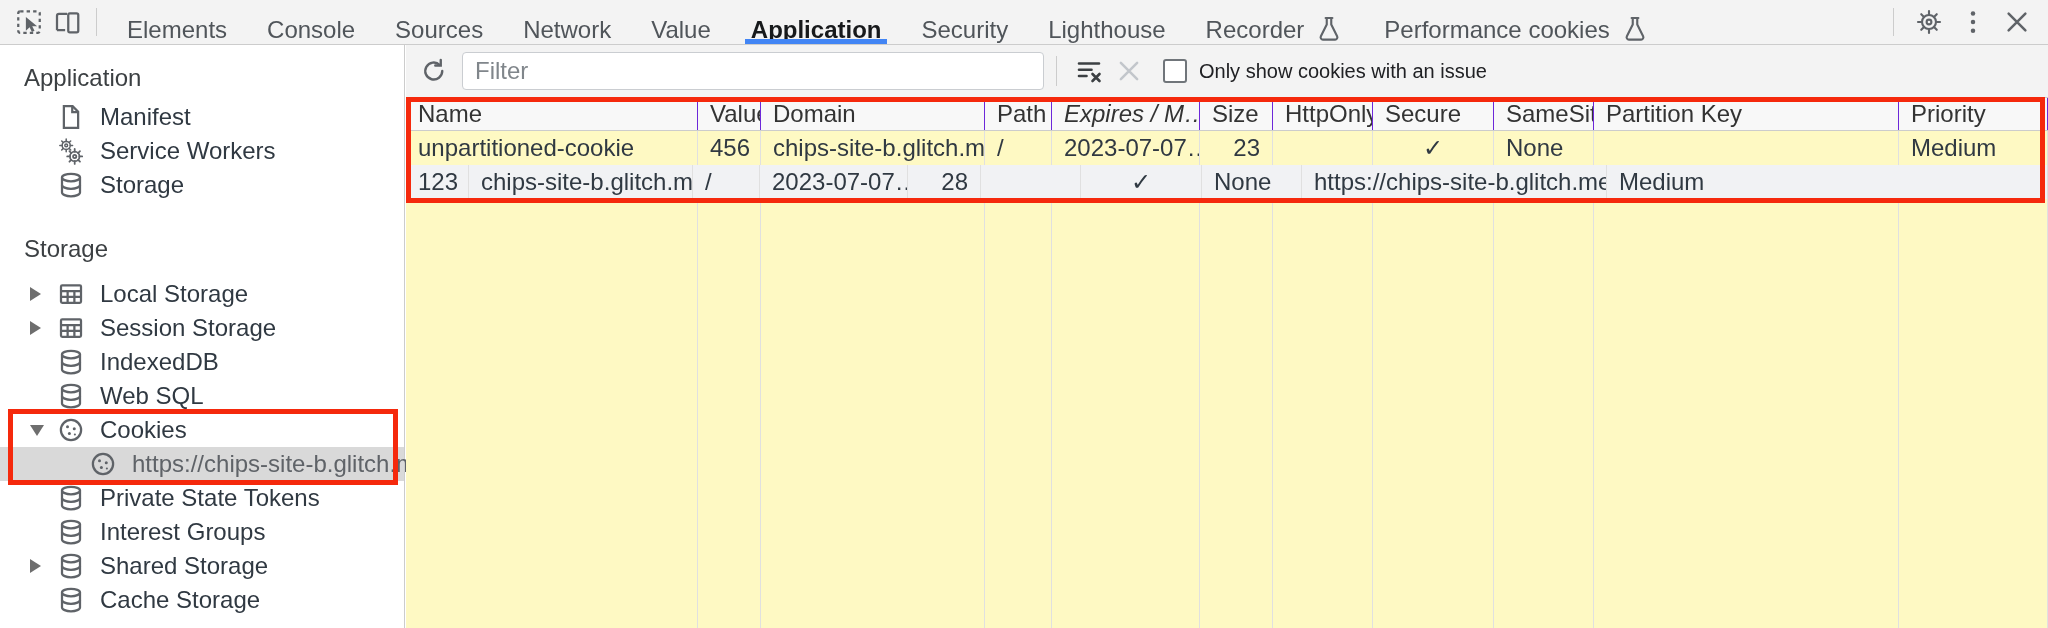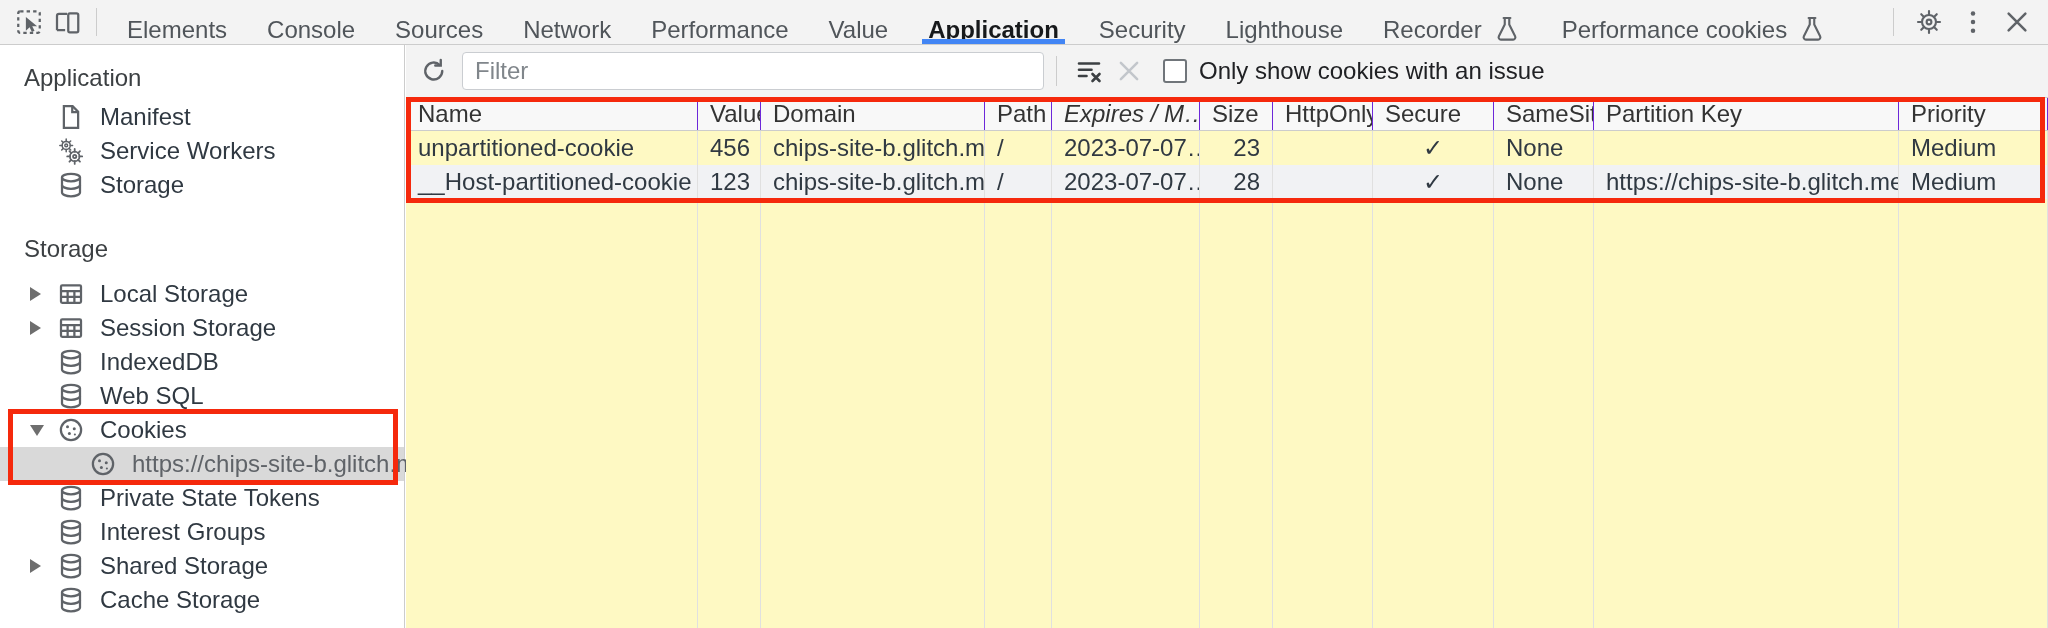--- a/index.html
+++ b/index.html
@@ -73,21 +73,21 @@
     width:556px;height:36px;margin-left:8px;border:1px solid #cacdd1;border-radius:4px;
     font-size:24px;padding:0 12px;color:#202124;background:#fff;outline:none;
     font-family:inherit;
   }
   .filter-input::placeholder{color:#80868b;}
   .fb-sep{width:1px;height:30px;background:#ccc;margin:0 12px;flex:0 0 auto;}
   .checkbox{
     width:24px;height:24px;border:2px solid #70757a;border-radius:3px;background:#fff;
     margin:0 12px 0 14px;flex:0 0 auto;box-sizing:border-box;
   }
-  .checkbox-label{font-size:24px;color:#202124;white-space:nowrap;}
+  .checkbox-label{font-size:20px;color:#202124;white-space:nowrap;}
   
   .grid{flex:1 1 auto;display:flex;flex-direction:column;position:relative;min-height:0;}
   .g-row{display:flex;flex:0 0 auto;}
   .g-row.header{height:33px;background:#f8f8f8;border-bottom:1px solid #ccc;box-sizing:border-box;}
   .g-row.body{height:34px;}
   .g-row.stripe{background:#f1f2f4;}
   .g-row.filler{flex:1 1 auto;}
   .g-cell{
     box-sizing:border-box;border-right:1px solid #e0e0e0;overflow:hidden;
     font-size:24px;white-space:nowrap;padding:0 12px;flex:0 0 auto;
@@ -130,23 +130,20 @@
         <span>Elements</span>
       </div>
       <div class="tab">
         <span>Console</span>
       </div>
       <div class="tab">
         <span>Sources</span>
       </div>
       <div class="tab">
         <span>Network</span>
-      </div>
-      <div class="tab">
-        <span>Performance</span>
       </div>
       <div class="tab">
         <span>Value</span>
       </div>
       <div class="tab active">
         <span>Application</span>
       </div>
       <div class="tab">
         <span>Security</span>
       </div>
@@ -402,21 +399,20 @@
         <div class="g-cell" style="width: 67px;">/</div>
         <div class="g-cell" style="width: 148px;">2023-07-07…</div>
         <div class="g-cell align-right" style="width: 73px;">23</div>
         <div class="g-cell" style="width: 100px;"></div>
         <div class="g-cell align-center" style="width: 121px;">✓</div>
         <div class="g-cell" style="width: 100px;">None</div>
         <div class="g-cell" style="width: 305px;"></div>
         <div class="g-cell flex">Medium</div>
       </div>
       <div class="g-row body stripe">
-        <div class="g-cell" style="width: 292px;">__Host-partitioned-cookie</div>
         <div class="g-cell" style="width: 63px;">123</div>
         <div class="g-cell" style="width: 224px;">chips-site-b.glitch.me</div>
         <div class="g-cell" style="width: 67px;">/</div>
         <div class="g-cell" style="width: 148px;">2023-07-07…</div>
         <div class="g-cell align-right" style="width: 73px;">28</div>
         <div class="g-cell" style="width: 100px;"></div>
         <div class="g-cell align-center" style="width: 121px;">✓</div>
         <div class="g-cell" style="width: 100px;">None</div>
         <div class="g-cell" style="width: 305px;">https://chips-site-b.glitch.me</div>
         <div class="g-cell flex">Medium</div>

